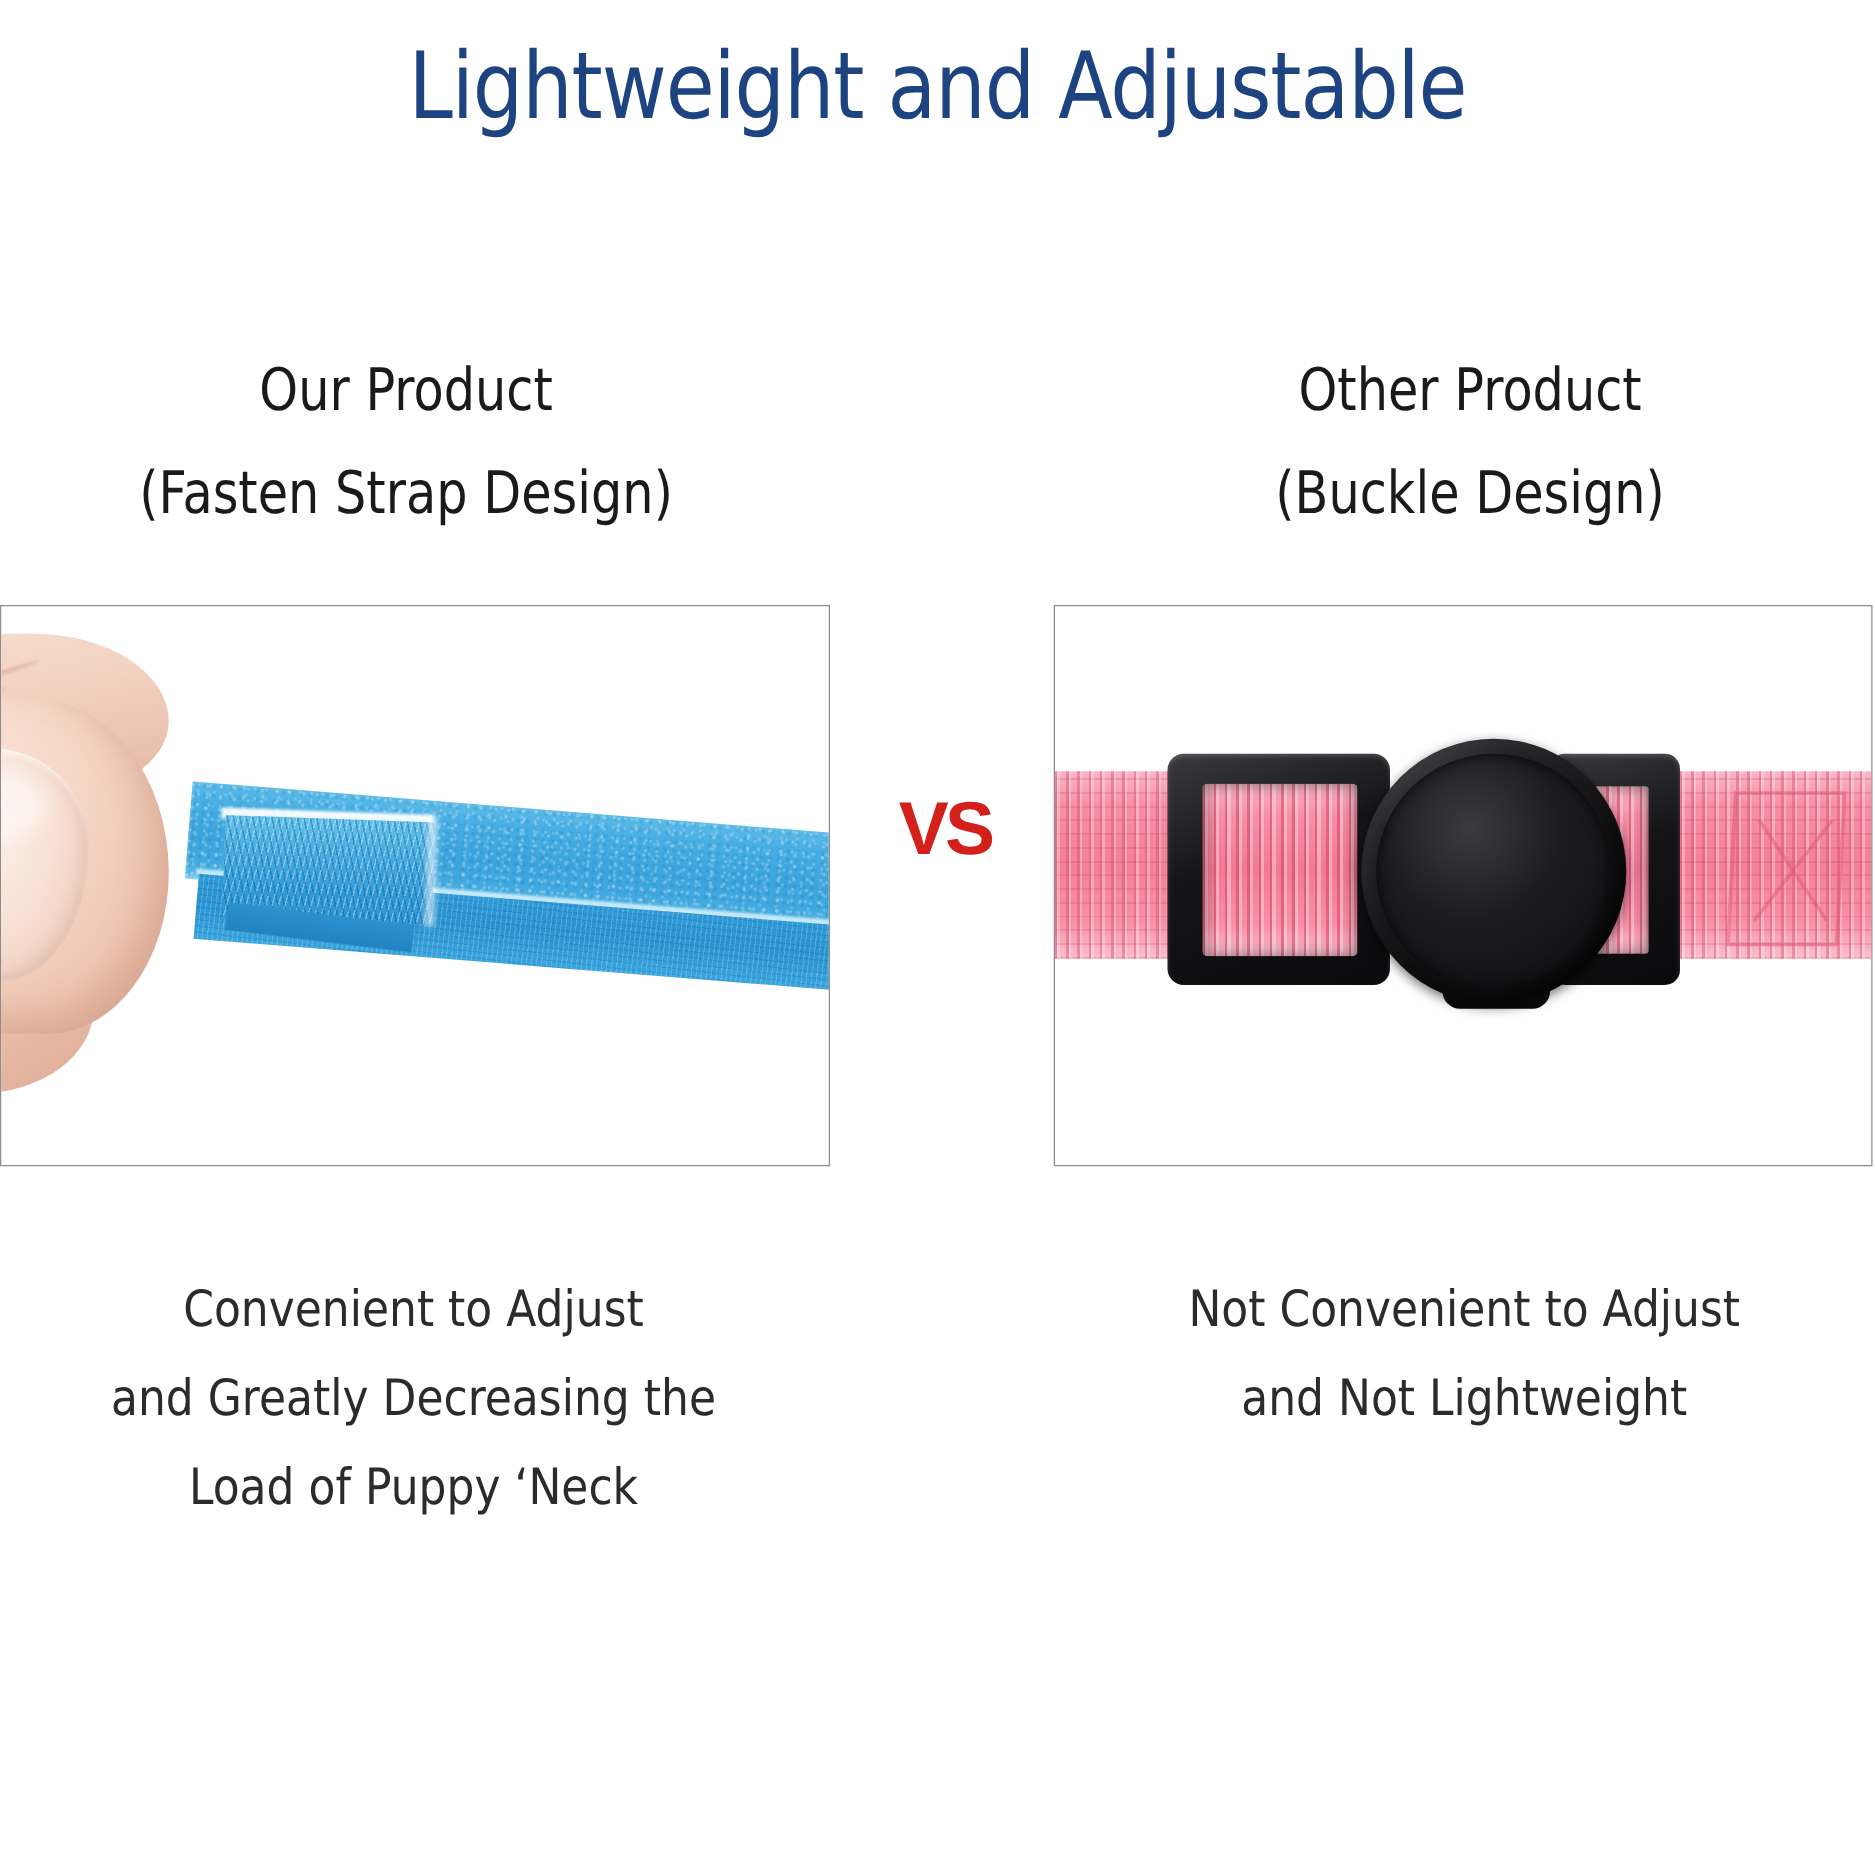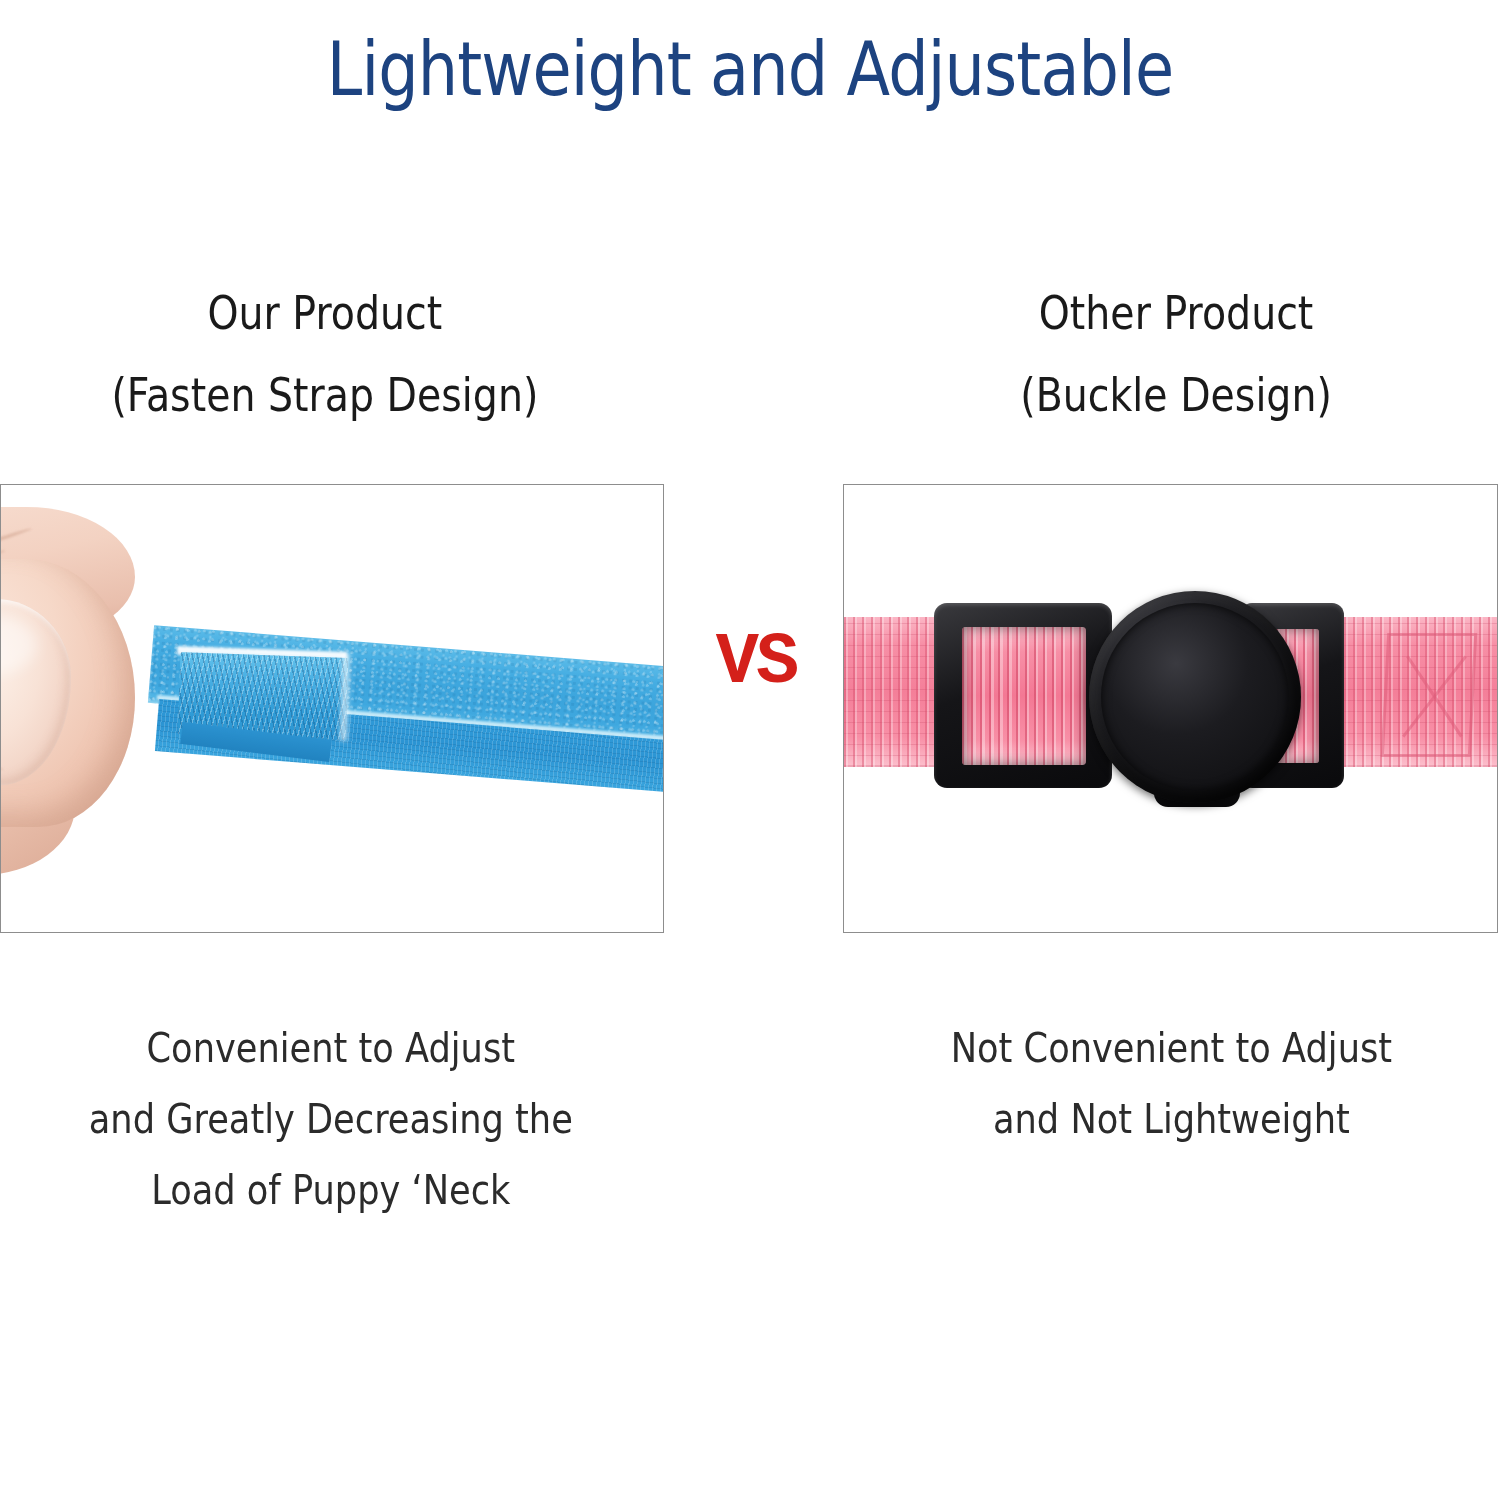--- a/index.html
+++ b/index.html
@@ -394,23 +394,23 @@
     background: linear-gradient(180deg,#1a1a1d 0%,#08080a 100%);
   }
 
   
   .vs {
     position: absolute;
     left: 672px;
     top: 608px;
     width: 168px;
     text-align: center;
-    font-family: Liberation Mono, monospace;
+    font-family: Liberation Sans, sans-serif;
     font-weight: 700;
-    font-size: 72px;
+    font-size: 60px;
     line-height: 110px;
     color: #d4201a;
     letter-spacing: -3px;
   }
 
   
   .caption {
     position: absolute;
     text-align: center;
     color: #2b2b2b;

